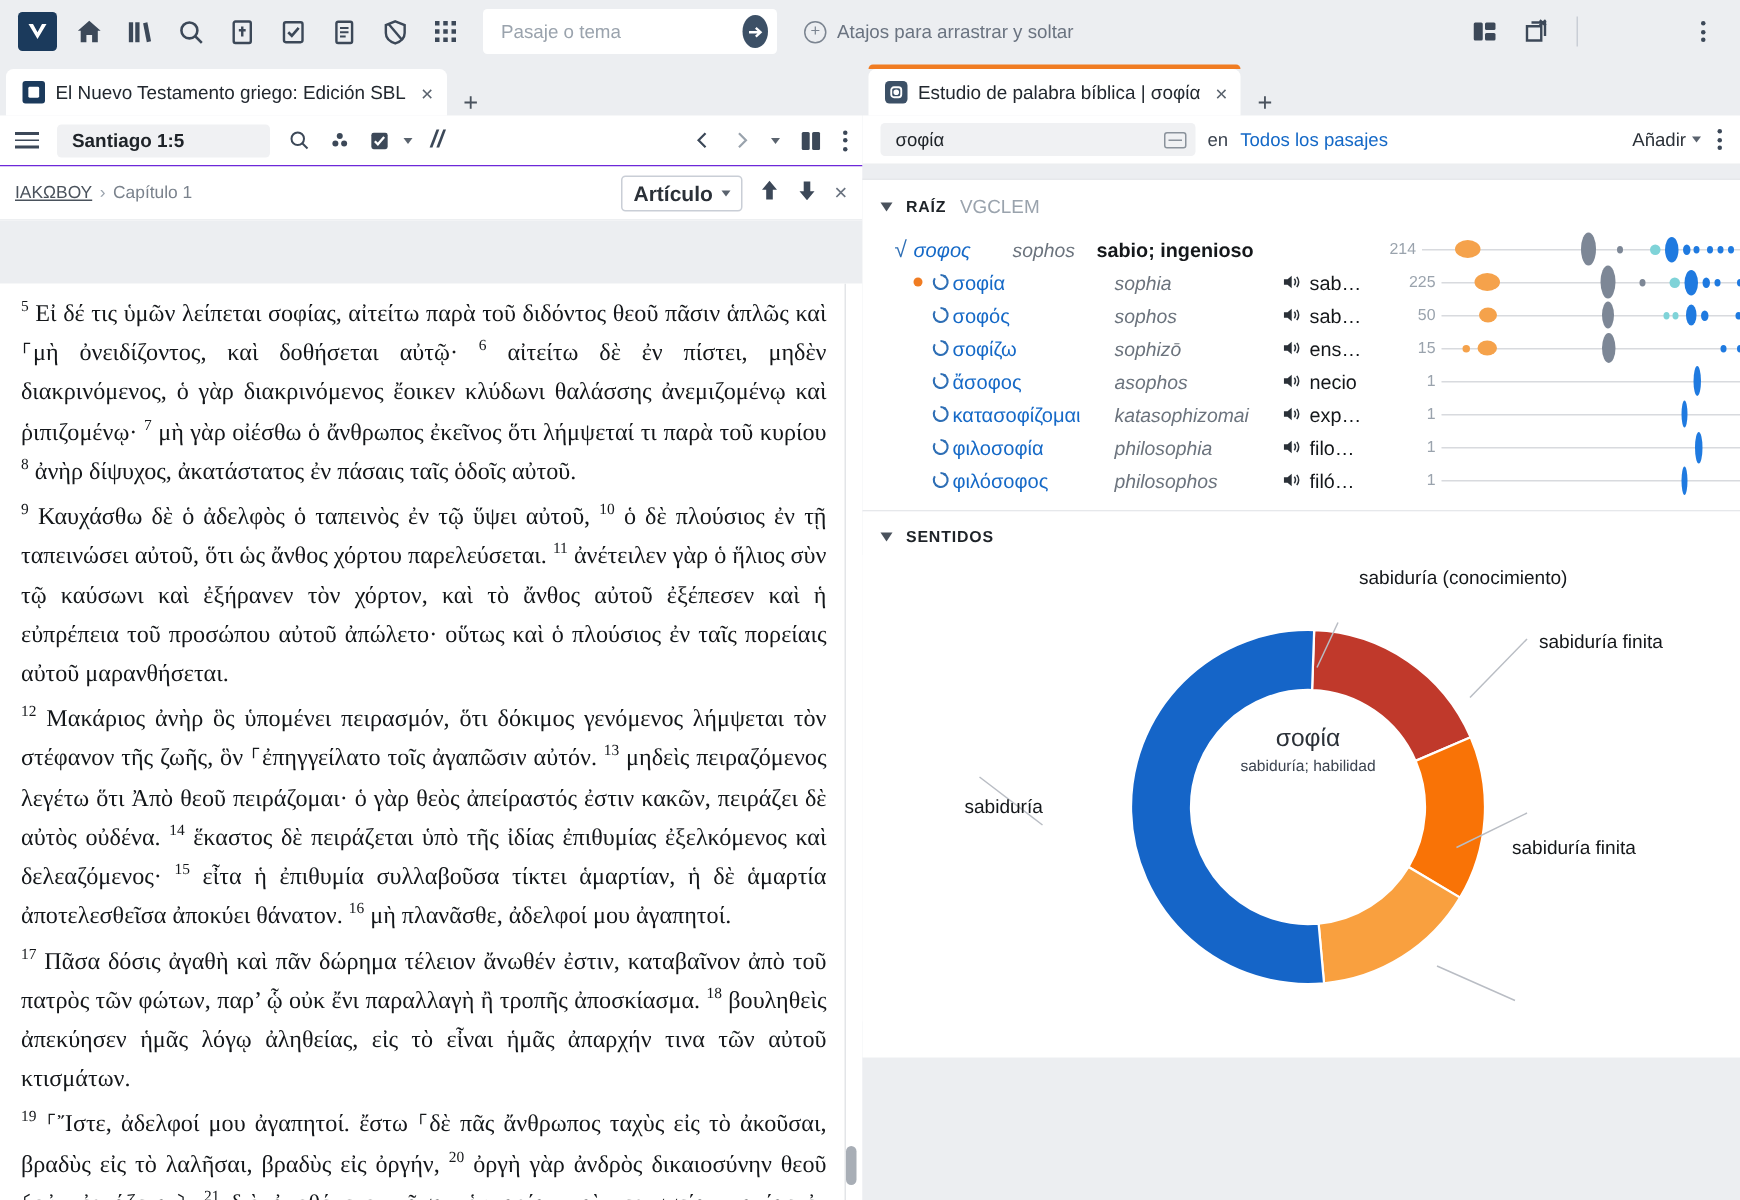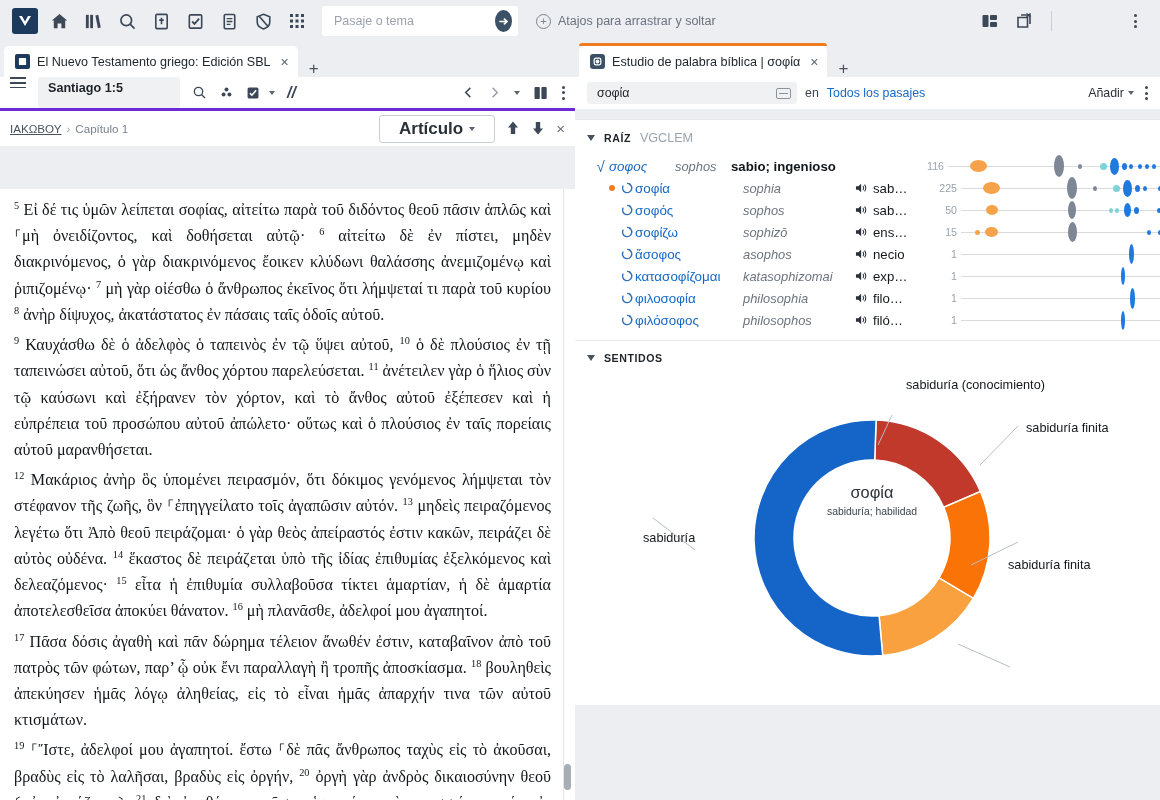--- a/index.html
+++ b/index.html
@@ -61,42 +61,42 @@
     content:""; position:absolute; left:0; right:0; top:-3px; height:3px;
     background:#f07c22; border-radius:3px 3px 0 0;
   }
   .tab-favicon { width:15px; height:15px; border-radius:2px; background:#1b3a5c;
     display:flex; align-items:center; justify-content:center; color:#fff; font-size:9px; flex:0 0 auto;}
   .tab-close { color:#5a636e; font-size:14px; margin-left:3px; line-height:1; }
   .tab-plus { color:#4a535e; font-size:17px; margin-left:11px; line-height:1; }
 
   
   .doc-toolbar {
-    height:34px; background:#fff; display:flex; gap:12px; padding:0 10px;
-    border-bottom:3px solid #6d28d9;
+    height:34px; background:#fff; display:flex; align-items:center; gap:12px; padding:0 10px;
+    border-bottom:1px solid #6d28d9;
   }
   .hamburger { display:flex; flex-direction:column; gap:3px; }
   .hamburger i { display:block; width:16px; height:1.8px; background:#3c4858; }
   .ref-box {
     background:#f0f1f3; border-radius:3px; padding:4px 10px; font-size:12.6px;
     color:#1e2328; min-width:142px; font-weight:600;
   }
   .dt-icon { color:#3c4858; display:flex; align-items:center; }
   .dt-right { margin-left:auto; display:flex; align-items:center; gap:13px; }
 
   
   .crumbrow {
     height:36px; background:#fff; display:flex; align-items:center; padding:0 10px;
     border-bottom:1px solid #edeff1; font-size:11.6px; color:#7a828c;
   }
   .crumb-strong { color:#4a525c;text-decoration:underline; }
   .crumb-sep { margin:0 5px; color:#9aa3ad; }
   .crumb-right { margin-left:auto; display:flex; align-items:center; gap:11px; }
   .sel-pill {
-    border:1px solid #c9ced6; border-radius:3px; padding:3px 19px; font-size:17px;
+    border:1px solid #c9ced6; border-radius:3px; padding:3px 7px; font-size:14px;
     color:#2b3138; display:flex; align-items:center; gap:6px; background:#fff; font-weight:600;
   }
   .caret-dn { width:0; height:0; border-left:3.5px solid transparent; border-right:3.5px solid transparent;
     border-top:4.5px solid #5a636e; }
 
   
   .doc-body {
     position:absolute; left:0; top:147px; width:575px; height:653px;
     background:#fff; overflow:hidden; padding:8px 24px 0 14px;
   }
@@ -438,21 +438,21 @@
         <span class="sec-sub">VGCLEM</span>
       </div>
 
       <div class="wordlist">
 
         <div class="wrow row-head">
           <span class="wr-gly" style="font-size:15px;">√</span>
           <span class="wr-greek">σοφος</span>
           <span class="wr-tr">sophos</span>
           <span class="wr-gloss bold">sabio; ingenioso</span>
-          <span class="wr-count" style="margin-left:auto;width:30px;flex:0 0 30px;">116</span>
+          <span class="wr-count" style="margin-left:auto;width:30px;flex:0 0 30px;">214</span>
           <span class="wr-viz" style="flex:0 0 212px;">
             <span class="viz-line"></span>
             <span class="blob" style="left:22px;top:5px;width:17px;height:12px;background:#f5a24b;"></span>
             <span class="blob" style="left:106px;top:0px;width:10px;height:22px;background:#7d8796;"></span>
             <span class="blob" style="left:130px;top:9px;width:4px;height:5px;background:#7d8796;"></span>
             <span class="blob" style="left:152px;top:8px;width:7px;height:7px;background:#7fd3d8;"></span>
             <span class="blob" style="left:162px;top:3px;width:9px;height:17px;background:#1f7ae0;"></span>
             <span class="blob" style="left:174px;top:8px;width:5px;height:7px;background:#1f7ae0;"></span>
             <span class="blob" style="left:181px;top:9px;width:4px;height:5px;background:#1f7ae0;"></span>
             <span class="blob" style="left:190px;top:9px;width:4px;height:5px;background:#1f7ae0;"></span>

